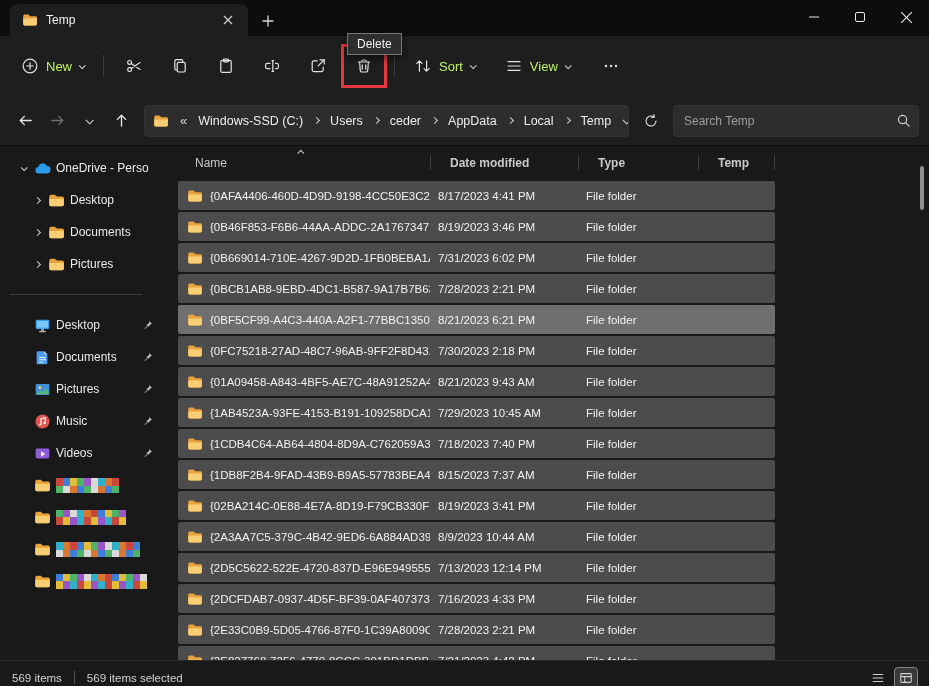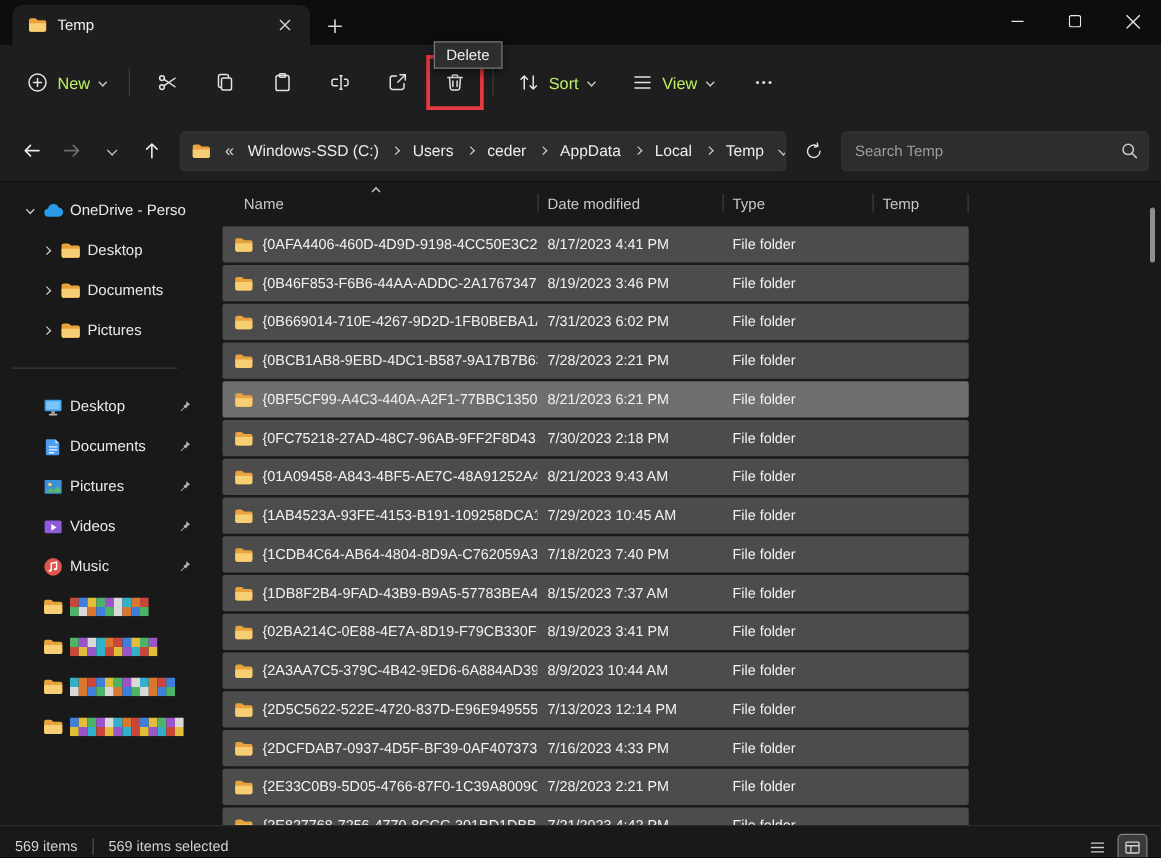--- a/index.html
+++ b/index.html
@@ -61,21 +61,21 @@
   .side-pin svg { width:12px; height:12px; }
   .indent1 { padding-left:20px; }
   .side-divider { height:1px; background:#3a3a3a; margin:14px 26px 14px 10px; }
   .mosaic { display:flex; height:15px; overflow:hidden; }
   .mcell { width:7px; height:15px; flex:none; }
 
   .main { flex:1; position:relative; overflow:hidden; }
   .col-headers { position:relative; height:33px; margin-left:10px; width:597px; display:grid;
                  grid-template-columns:252px 148px 120px 77px; align-items:center; font-size:12px; color:#c9c9c9; }
   .hname { padding-left:17px; }
-  .hother { padding-left:8px; }
+  .hother { padding-left:20px;font-weight:bold; }
   .sort-caret { position:absolute; top:4px; left:121px; }
   .hdiv { position:absolute; top:9px; width:1px; height:15px; background:#3d3d3d; }
   .hd1{left:252px} .hd2{left:400px} .hd3{left:520px} .hd4{left:596px}
 
   .file-list { position:absolute; top:35px; left:0; right:0; bottom:0; overflow:hidden; }
   .row { display:grid; grid-template-columns:252px 148px 120px 77px; align-items:center; height:29px;
          margin:0 0 2px 10px; width:597px; background:var(--selection,#4c4c4c); border-radius:2px;
          font-size:11.5px; color:#f2f2f2; }
   .row.active { background:var(--selection-active,#6f6f6f); }
   .cname { display:flex; align-items:center; gap:7px; padding-left:9px; overflow:hidden; white-space:nowrap; }
@@ -416,42 +416,42 @@
             <span class="side-pin">
               <svg viewBox="0 0 16 16">
                 <path d="M9.5 2.5l4 4-2.6.9-1.8 3.1-1.1-1.1L4 13.4l-.7-.7 4-4-1.1-1.1 3.1-1.8z" fill="#b8b8b8"></path>
               </svg>
             </span>
           </div>
           <div class="side-item">
             <span class="side-chev"></span>
             <span class="side-ico">
               <svg viewBox="0 0 16 16">
-                <rect x="1.6" y="3.2" width="12.8" height="9.6" rx="1.4" fill="#8e5bd9"></rect>
-                <path d="M6.6 5.8l4 2.6-4 2.6z" fill="#fff"></path>
-              </svg>
-            </span>
-            <span class="side-label">Videos</span>
-            <span class="side-pin">
-              <svg viewBox="0 0 16 16">
-                <path d="M9.5 2.5l4 4-2.6.9-1.8 3.1-1.1-1.1L4 13.4l-.7-.7 4-4-1.1-1.1 3.1-1.8z" fill="#b8b8b8"></path>
-              </svg>
-            </span>
-          </div>
-          <div class="side-item">
-            <span class="side-chev"></span>
-            <span class="side-ico">
-              <svg viewBox="0 0 16 16">
                 <circle cx="8" cy="8" r="6.6" fill="#e0564e"></circle>
                 <path d="M6.6 10.8V5.4l4-1v5.2" fill="none" stroke="#fff" stroke-width="1.1"></path>
                 <ellipse cx="5.7" cy="10.9" rx="1.1" ry=".9" fill="#fff"></ellipse>
                 <ellipse cx="9.7" cy="9.7" rx="1.1" ry=".9" fill="#fff"></ellipse>
               </svg>
             </span>
             <span class="side-label">Music</span>
+            <span class="side-pin">
+              <svg viewBox="0 0 16 16">
+                <path d="M9.5 2.5l4 4-2.6.9-1.8 3.1-1.1-1.1L4 13.4l-.7-.7 4-4-1.1-1.1 3.1-1.8z" fill="#b8b8b8"></path>
+              </svg>
+            </span>
+          </div>
+          <div class="side-item">
+            <span class="side-chev"></span>
+            <span class="side-ico">
+              <svg viewBox="0 0 16 16">
+                <rect x="1.6" y="3.2" width="12.8" height="9.6" rx="1.4" fill="#8e5bd9"></rect>
+                <path d="M6.6 5.8l4 2.6-4 2.6z" fill="#fff"></path>
+              </svg>
+            </span>
+            <span class="side-label">Videos</span>
             <span class="side-pin">
               <svg viewBox="0 0 16 16">
                 <path d="M9.5 2.5l4 4-2.6.9-1.8 3.1-1.1-1.1L4 13.4l-.7-.7 4-4-1.1-1.1 3.1-1.8z" fill="#b8b8b8"></path>
               </svg>
             </span>
           </div>
         </div>
       <div>
           <div class="side-item">
             <span class="side-chev"></span>

